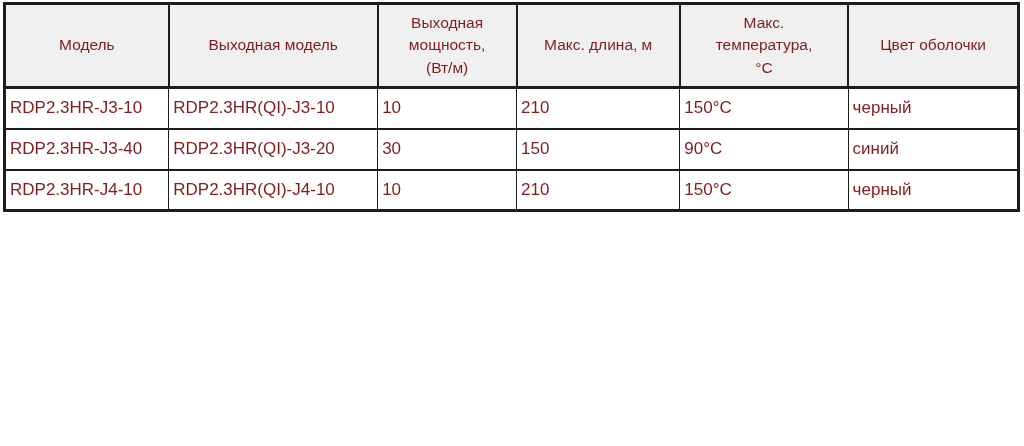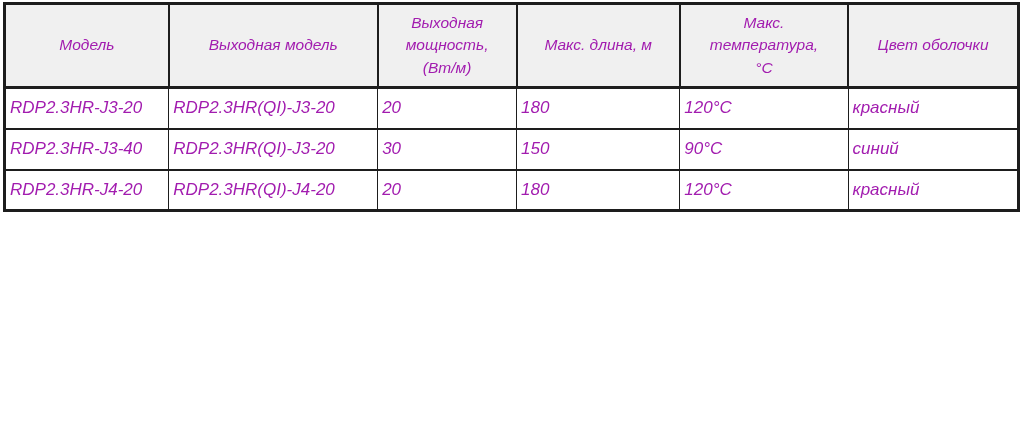--- a/index.html
+++ b/index.html
@@ -18,24 +18,23 @@
     padding: 2px 3px;
   }
   table.spec {
     border-collapse: collapse;
     table-layout: fixed;
     width: 1017px;
     border: 3px solid #1d1d1d;
   }
   th, td {
     vertical-align: middle;
-    color: #a21caf;
+    color: #7f1d1d;
     overflow: hidden;
     padding: 2px 4px;
-    font-style: italic;
   }
   th {
     background: #f0f0f0;
     font-weight: 400;
     font-size: 15.5px;
     line-height: 1.45;
     height: 84px;
     white-space: pre-line;
     border: 2px solid #1d1d1d;
     border-bottom-width: 3px;
@@ -77,38 +76,38 @@
 (Вт/м)</th>
         <th>Макс. длина, м</th>
         <th>Макс.
 температура,
 °C</th>
         <th>Цвет оболочки</th>
       </tr>
     </thead>
     <tbody>
       <tr>
-        <td>RDP2.3HR-J3-20</td>
-        <td>RDP2.3HR(QI)-J3-20</td>
-        <td>20</td>
-        <td>180</td>
-        <td>120°C</td>
-        <td>красный</td>
+        <td>RDP2.3HR-J3-10</td>
+        <td>RDP2.3HR(QI)-J3-10</td>
+        <td>10</td>
+        <td>210</td>
+        <td>150°C</td>
+        <td>черный</td>
       </tr>
       <tr>
         <td>RDP2.3HR-J3-40</td>
         <td>RDP2.3HR(QI)-J3-20</td>
         <td>30</td>
         <td>150</td>
         <td>90°C</td>
         <td>синий</td>
       </tr>
       <tr>
-        <td>RDP2.3HR-J4-20</td>
-        <td>RDP2.3HR(QI)-J4-20</td>
-        <td>20</td>
-        <td>180</td>
-        <td>120°C</td>
-        <td>красный</td>
+        <td>RDP2.3HR-J4-10</td>
+        <td>RDP2.3HR(QI)-J4-10</td>
+        <td>10</td>
+        <td>210</td>
+        <td>150°C</td>
+        <td>черный</td>
       </tr>
     </tbody>
   </table>
 </div>
 
 </body></html>

